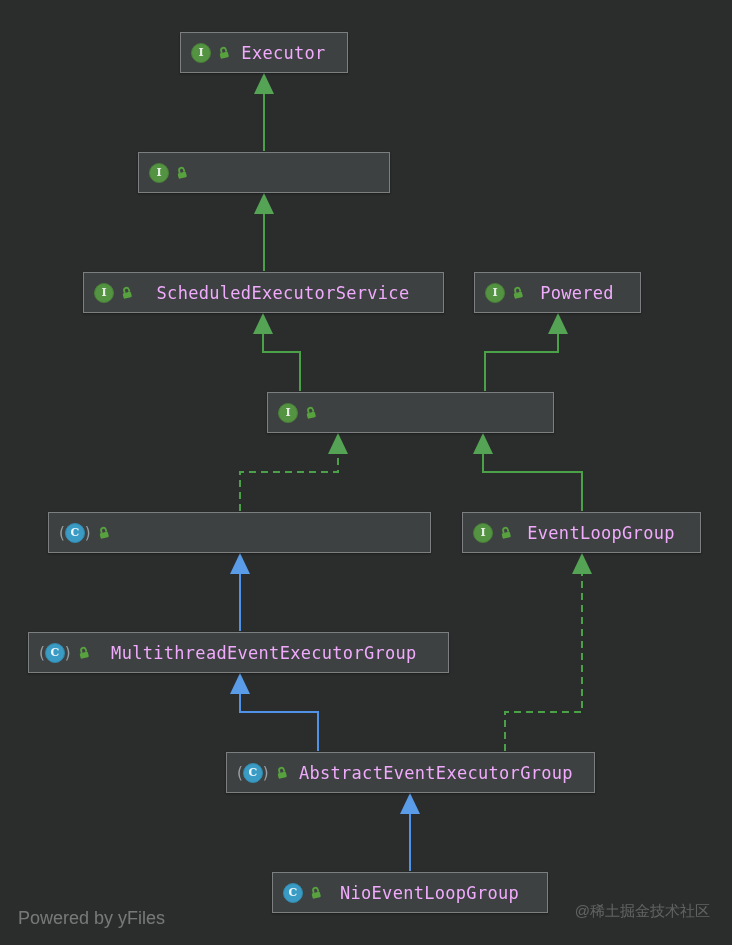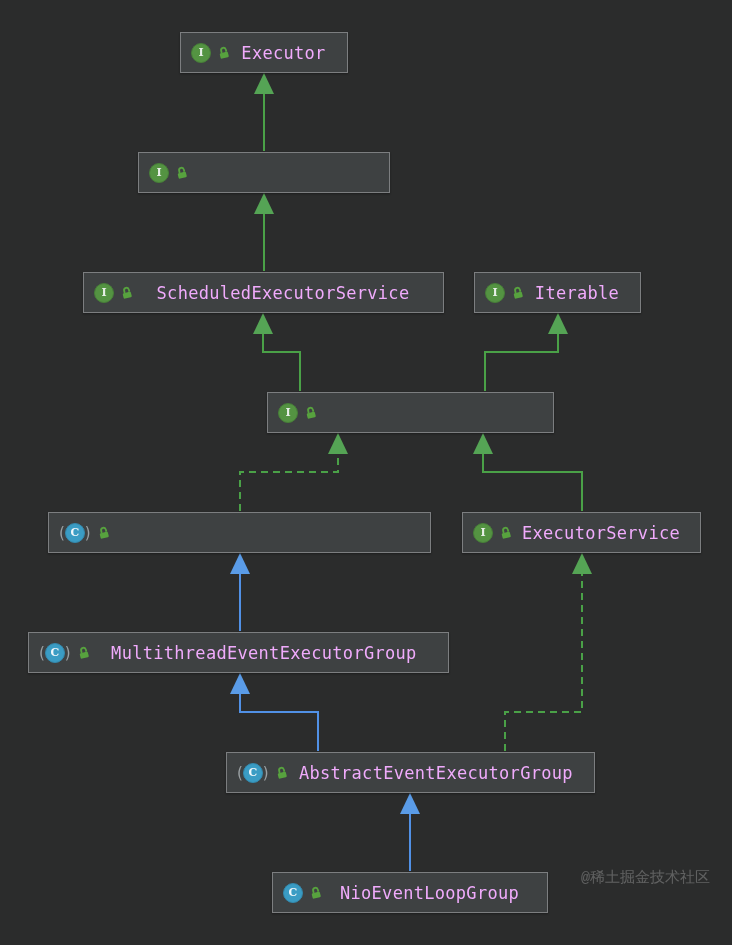--- a/index.html
+++ b/index.html
@@ -42,22 +42,22 @@
     color:#9aa0a3;font-size:15px;line-height:18px;
     font-family:"DejaVu Sans","Liberation Sans",sans-serif;
   }
   .lock{margin-left:6px;flex:0 0 auto;display:inline-flex;transform:rotate(-14deg);}
   .footer-left{
     position:absolute;left:18px;top:908px;
     font-family:"Liberation Sans","DejaVu Sans",sans-serif;
     font-size:18px;color:rgba(255,255,255,0.36);
   }
   .footer-right{
-    position:absolute;right:22px;top:868px;
-    font-family:Liberation Mono, monospace;
+    position:absolute;right:22px;top:902px;
+    font-family:Liberation Sans, sans-serif;
     font-size:15px;color:rgba(255,255,255,0.25);
   }
 </style>
 </head>
 <body>
 
 <div class="canvas">
 
   <svg class="edges" width="732" height="945">
     <g>
@@ -135,21 +135,21 @@
   </div>
 
   <div class="node" style="left:474px;top:272px;width:167px;">
     <span class="badge iface">I</span>
     <span class="lock">
       <svg width="13" height="13" viewBox="0 0 14 14">
           <path d="M5 7 V4.6 a2.6 2.6 0 0 1 5.2 0 V7" stroke="#57a23e" stroke-width="2" fill="none"></path>
           <rect x="2.6" y="7" width="9" height="6" rx="1.3" fill="#57a23e"></rect>
         </svg>
     </span>
-    <span class="label">Iterable</span>
+    <span class="label">Powered</span>
   </div>
 
   <div class="node" style="left:267px;top:392px;width:287px;">
     <span class="badge iface">I</span>
     <span class="lock">
       <svg width="13" height="13" viewBox="0 0 14 14">
           <path d="M5 7 V4.6 a2.6 2.6 0 0 1 5.2 0 V7" stroke="#57a23e" stroke-width="2" fill="none"></path>
           <rect x="2.6" y="7" width="9" height="6" rx="1.3" fill="#57a23e"></rect>
         </svg>
     </span>
@@ -168,21 +168,21 @@
   </div>
 
   <div class="node" style="left:462px;top:512px;width:239px;">
     <span class="badge iface">I</span>
     <span class="lock">
       <svg width="13" height="13" viewBox="0 0 14 14">
           <path d="M5 7 V4.6 a2.6 2.6 0 0 1 5.2 0 V7" stroke="#57a23e" stroke-width="2" fill="none"></path>
           <rect x="2.6" y="7" width="9" height="6" rx="1.3" fill="#57a23e"></rect>
         </svg>
     </span>
-    <span class="label">ExecutorService</span>
+    <span class="label">EventLoopGroup</span>
   </div>
 
   <div class="node" style="left:28px;top:632px;width:421px;">
     <span class="abstract-wrap">
         <span class="badge cls">C</span>
       </span>
     <span class="lock">
       <svg width="13" height="13" viewBox="0 0 14 14">
           <path d="M5 7 V4.6 a2.6 2.6 0 0 1 5.2 0 V7" stroke="#57a23e" stroke-width="2" fill="none"></path>
           <rect x="2.6" y="7" width="9" height="6" rx="1.3" fill="#57a23e"></rect>
@@ -208,15 +208,16 @@
     <span class="badge cls">C</span>
     <span class="lock">
       <svg width="13" height="13" viewBox="0 0 14 14">
           <path d="M5 7 V4.6 a2.6 2.6 0 0 1 5.2 0 V7" stroke="#57a23e" stroke-width="2" fill="none"></path>
           <rect x="2.6" y="7" width="9" height="6" rx="1.3" fill="#57a23e"></rect>
         </svg>
     </span>
     <span class="label">NioEventLoopGroup</span>
   </div>
 
+  <div class="footer-left">Powered by yFiles</div>
   <div class="footer-right">@稀土掘金技术社区</div>
 
 </div>
 
 </body></html>

